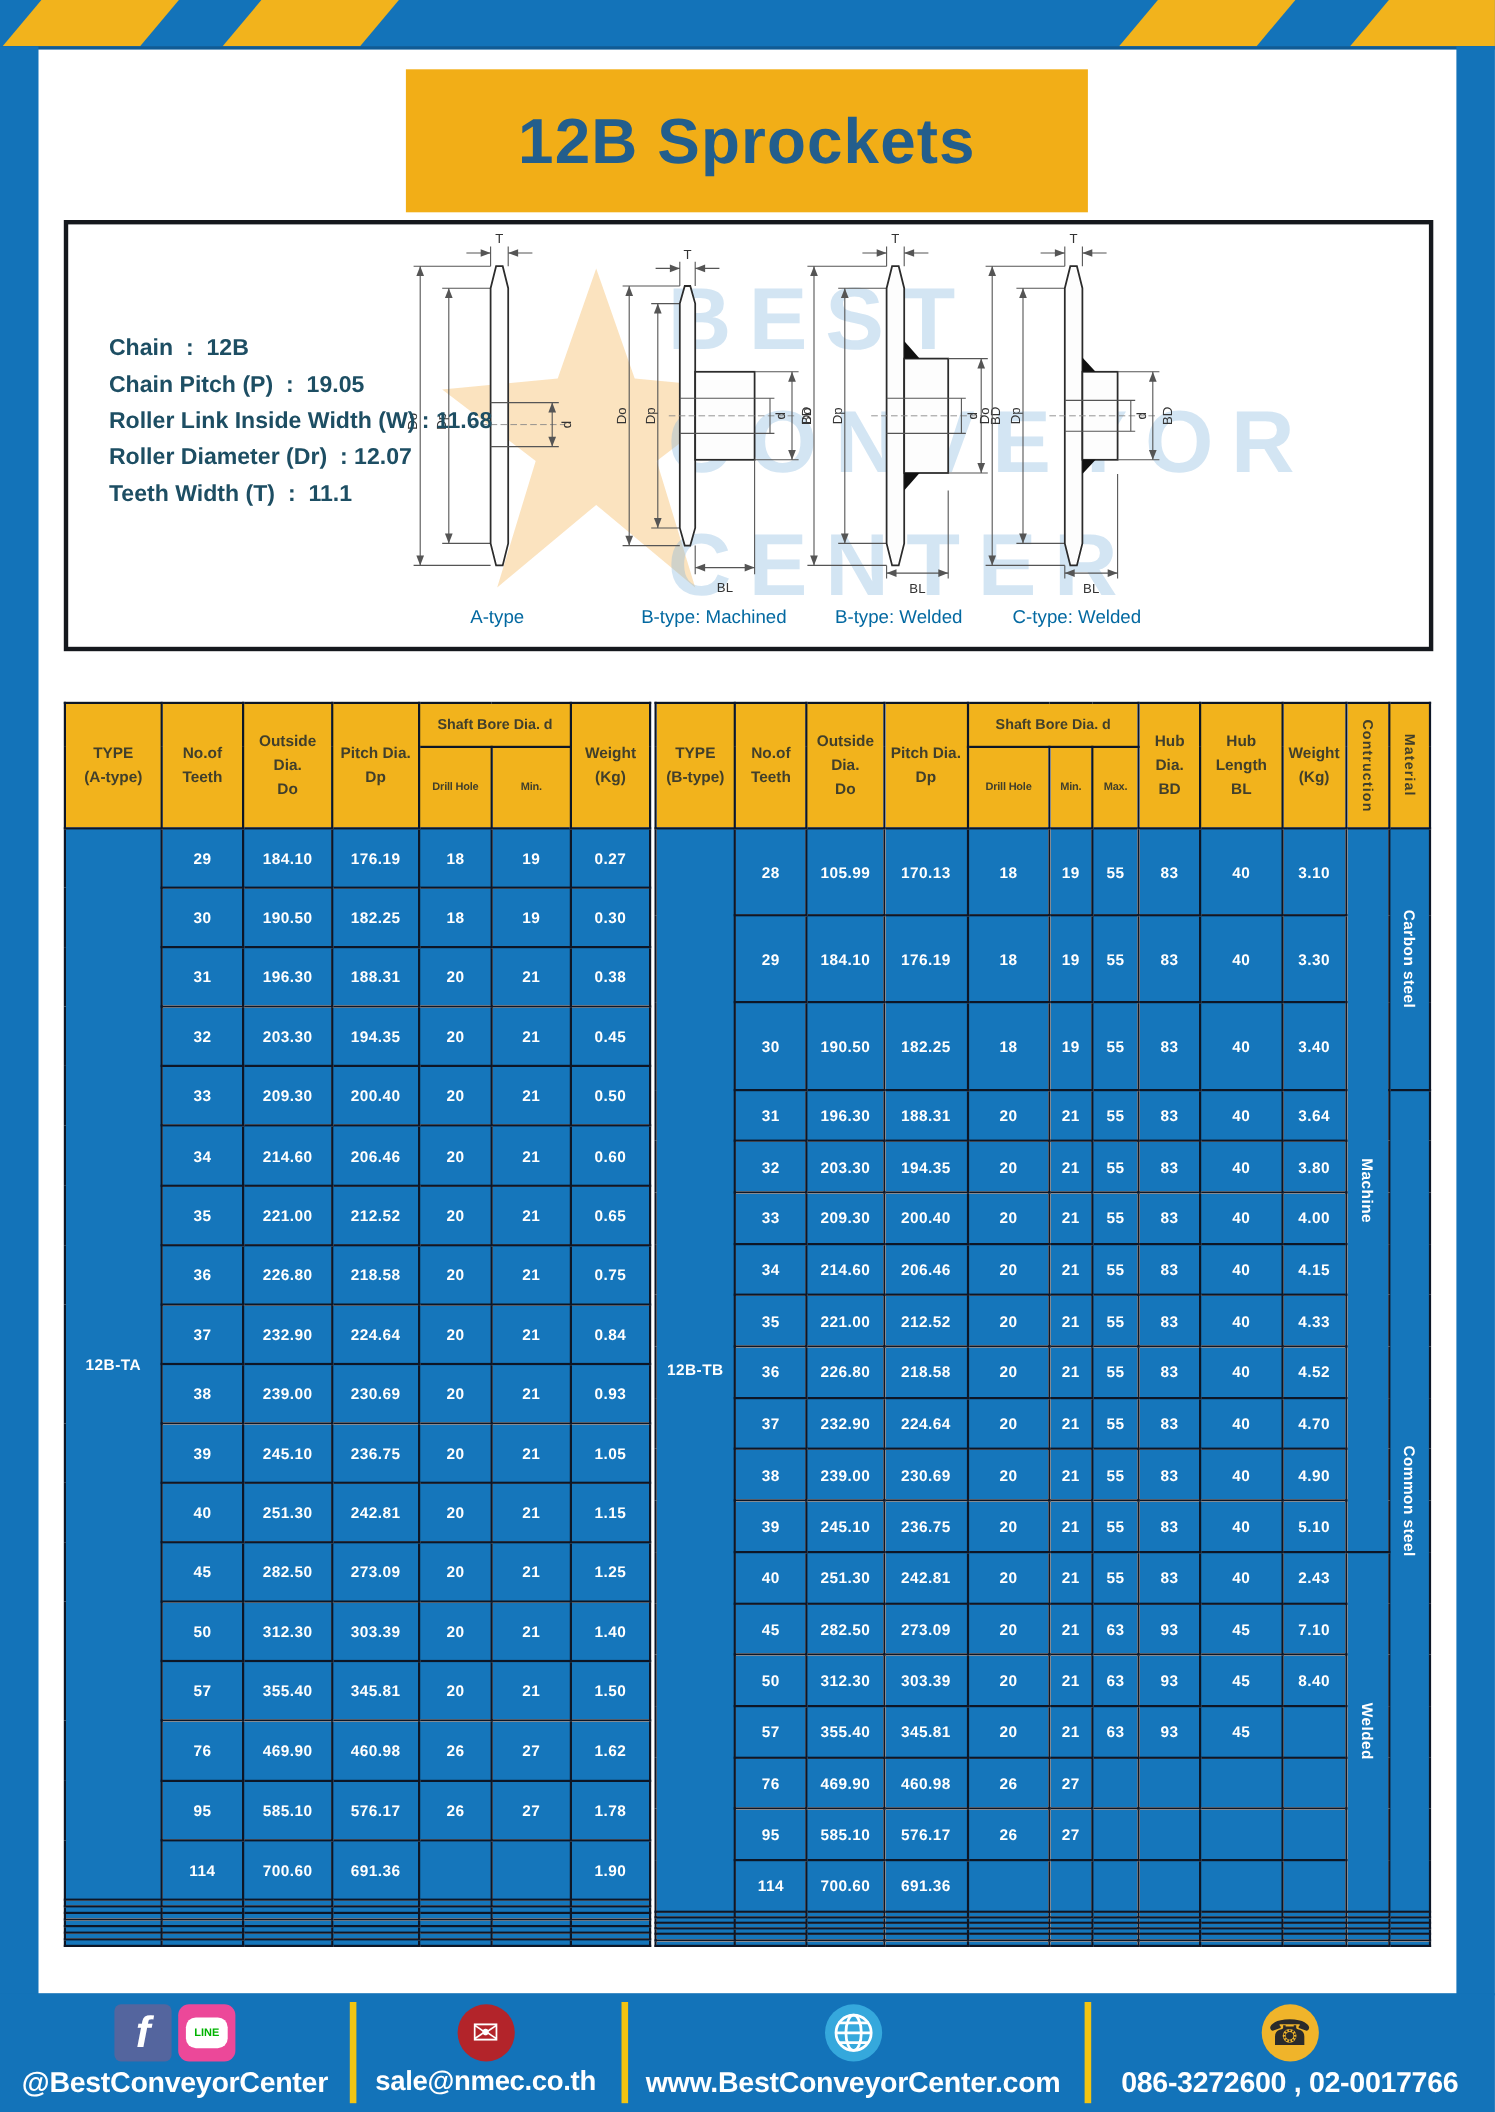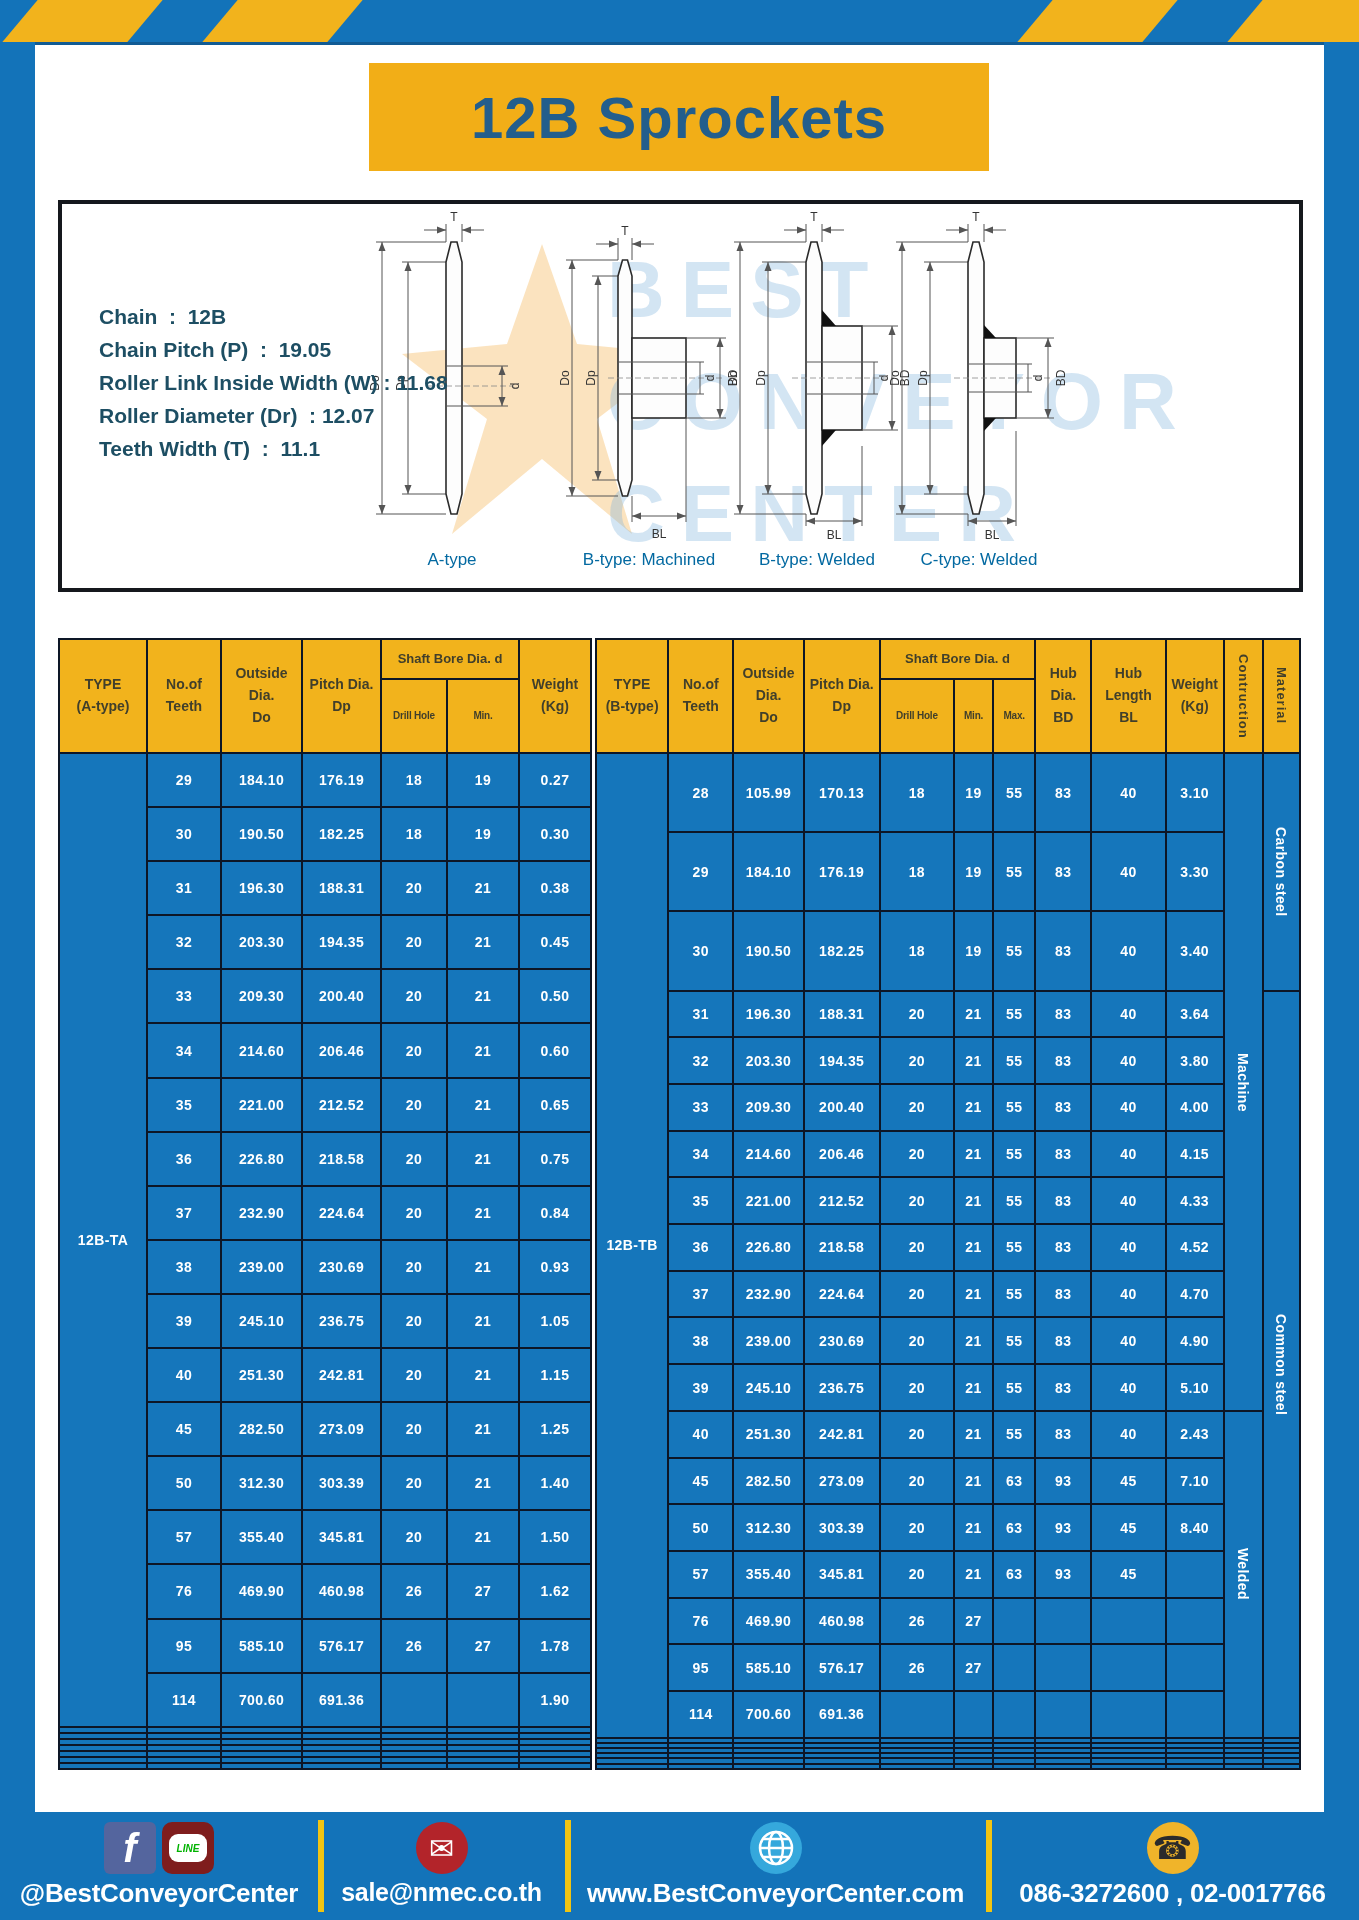--- a/index.html
+++ b/index.html
@@ -6,21 +6,21 @@
   body{
     width:1359px;height:1920px;position:relative;background:#ffffff;
     font-family:"Liberation Sans", sans-serif;overflow:hidden;
   }
   
   .band-top{position:absolute;left:0;top:0;width:1359px;height:42px;background:#1373b9;overflow:hidden;border-bottom:3px solid rgba(15,45,80,.35);}
   .stripe{position:absolute;top:0;height:42px;background:#f2b31c;transform:skewX(-40deg);}
   .edge-left{position:absolute;left:0;top:42px;width:35px;height:1772px;background:#1373b9;}
   .edge-right{position:absolute;right:0;top:42px;width:35px;height:1772px;background:#1373b9;}
   
-  .title-banner{position:absolute;left:369px;top:63px;width:620px;height:108px;background:#f2ae17;
+  .title-banner{position:absolute;left:369px;top:63px;width:620px;height:130px;background:#f2ae17;
     display:flex;align-items:center;justify-content:center;}
   .title-banner span{font-size:58px;font-weight:bold;color:#235e8c;letter-spacing:1px;}
   
   .diagram-box{position:absolute;left:58px;top:200px;width:1245px;height:392px;background:#fff;
     border:4px solid #15181d;box-sizing:border-box;}
   .watermark-text{position:absolute;left:545px;top:30px;width:680px;color:rgba(125,180,220,0.34);
     font-weight:bold;font-size:80px;letter-spacing:16px;line-height:112px;white-space:pre-line;z-index:0;}
   .watermark-star{position:absolute;left:330px;top:30px;z-index:0;}
   .spec-list{position:absolute;left:37px;top:96px;z-index:2;}
   .spec-line{font-size:21px;font-weight:bold;color:#1d4e63;line-height:33px;white-space:pre;}
@@ -47,21 +47,21 @@
   td.vtext{font-size:13px;}
   td.type-cell{font-size:14px;letter-spacing:0.5px;}
   
   .footer{position:absolute;left:0;top:1812px;width:1359px;height:108px;background:#1373b9;}
   .fdiv{position:absolute;top:8px;width:6px;height:92px;background:#f2c411;}
   .fsec{position:absolute;top:0;height:108px;display:flex;flex-direction:column;align-items:center;justify-content:flex-start;}
   .ficons{height:60px;display:flex;align-items:center;gap:6px;margin-top:6px;}
   .ftext{color:#fff;font-weight:bold;font-size:26px;letter-spacing:-0.3px;white-space:nowrap;}
   .icon{width:52px;height:52px;display:flex;align-items:center;justify-content:center;}
   .fb{background:#54659e;border-radius:6px;color:#fff;font-weight:bold;font-size:40px;font-style:italic;}
-  .line-badge{background:#7f1d1d;border-radius:10px;font-style:italic;}
+  .line-badge{background:#ec4899;border-radius:10px;}
   .line-bubble{width:38px;height:28px;background:#fff;border-radius:9px;display:flex;align-items:center;justify-content:center;
     color:#00b300;font-size:10px;font-weight:bold;letter-spacing:0;}
   .mail{background:#b3242a;border-radius:50%;color:#fff;font-size:30px;}
   .globe{background:#35a8dc;border-radius:50%;}
   .phone{background:#f0b42a;border-radius:50%;color:#2b2b2b;font-size:32px;}
 </style>
 </head>
 <body>
 
 <div class="band-top">

